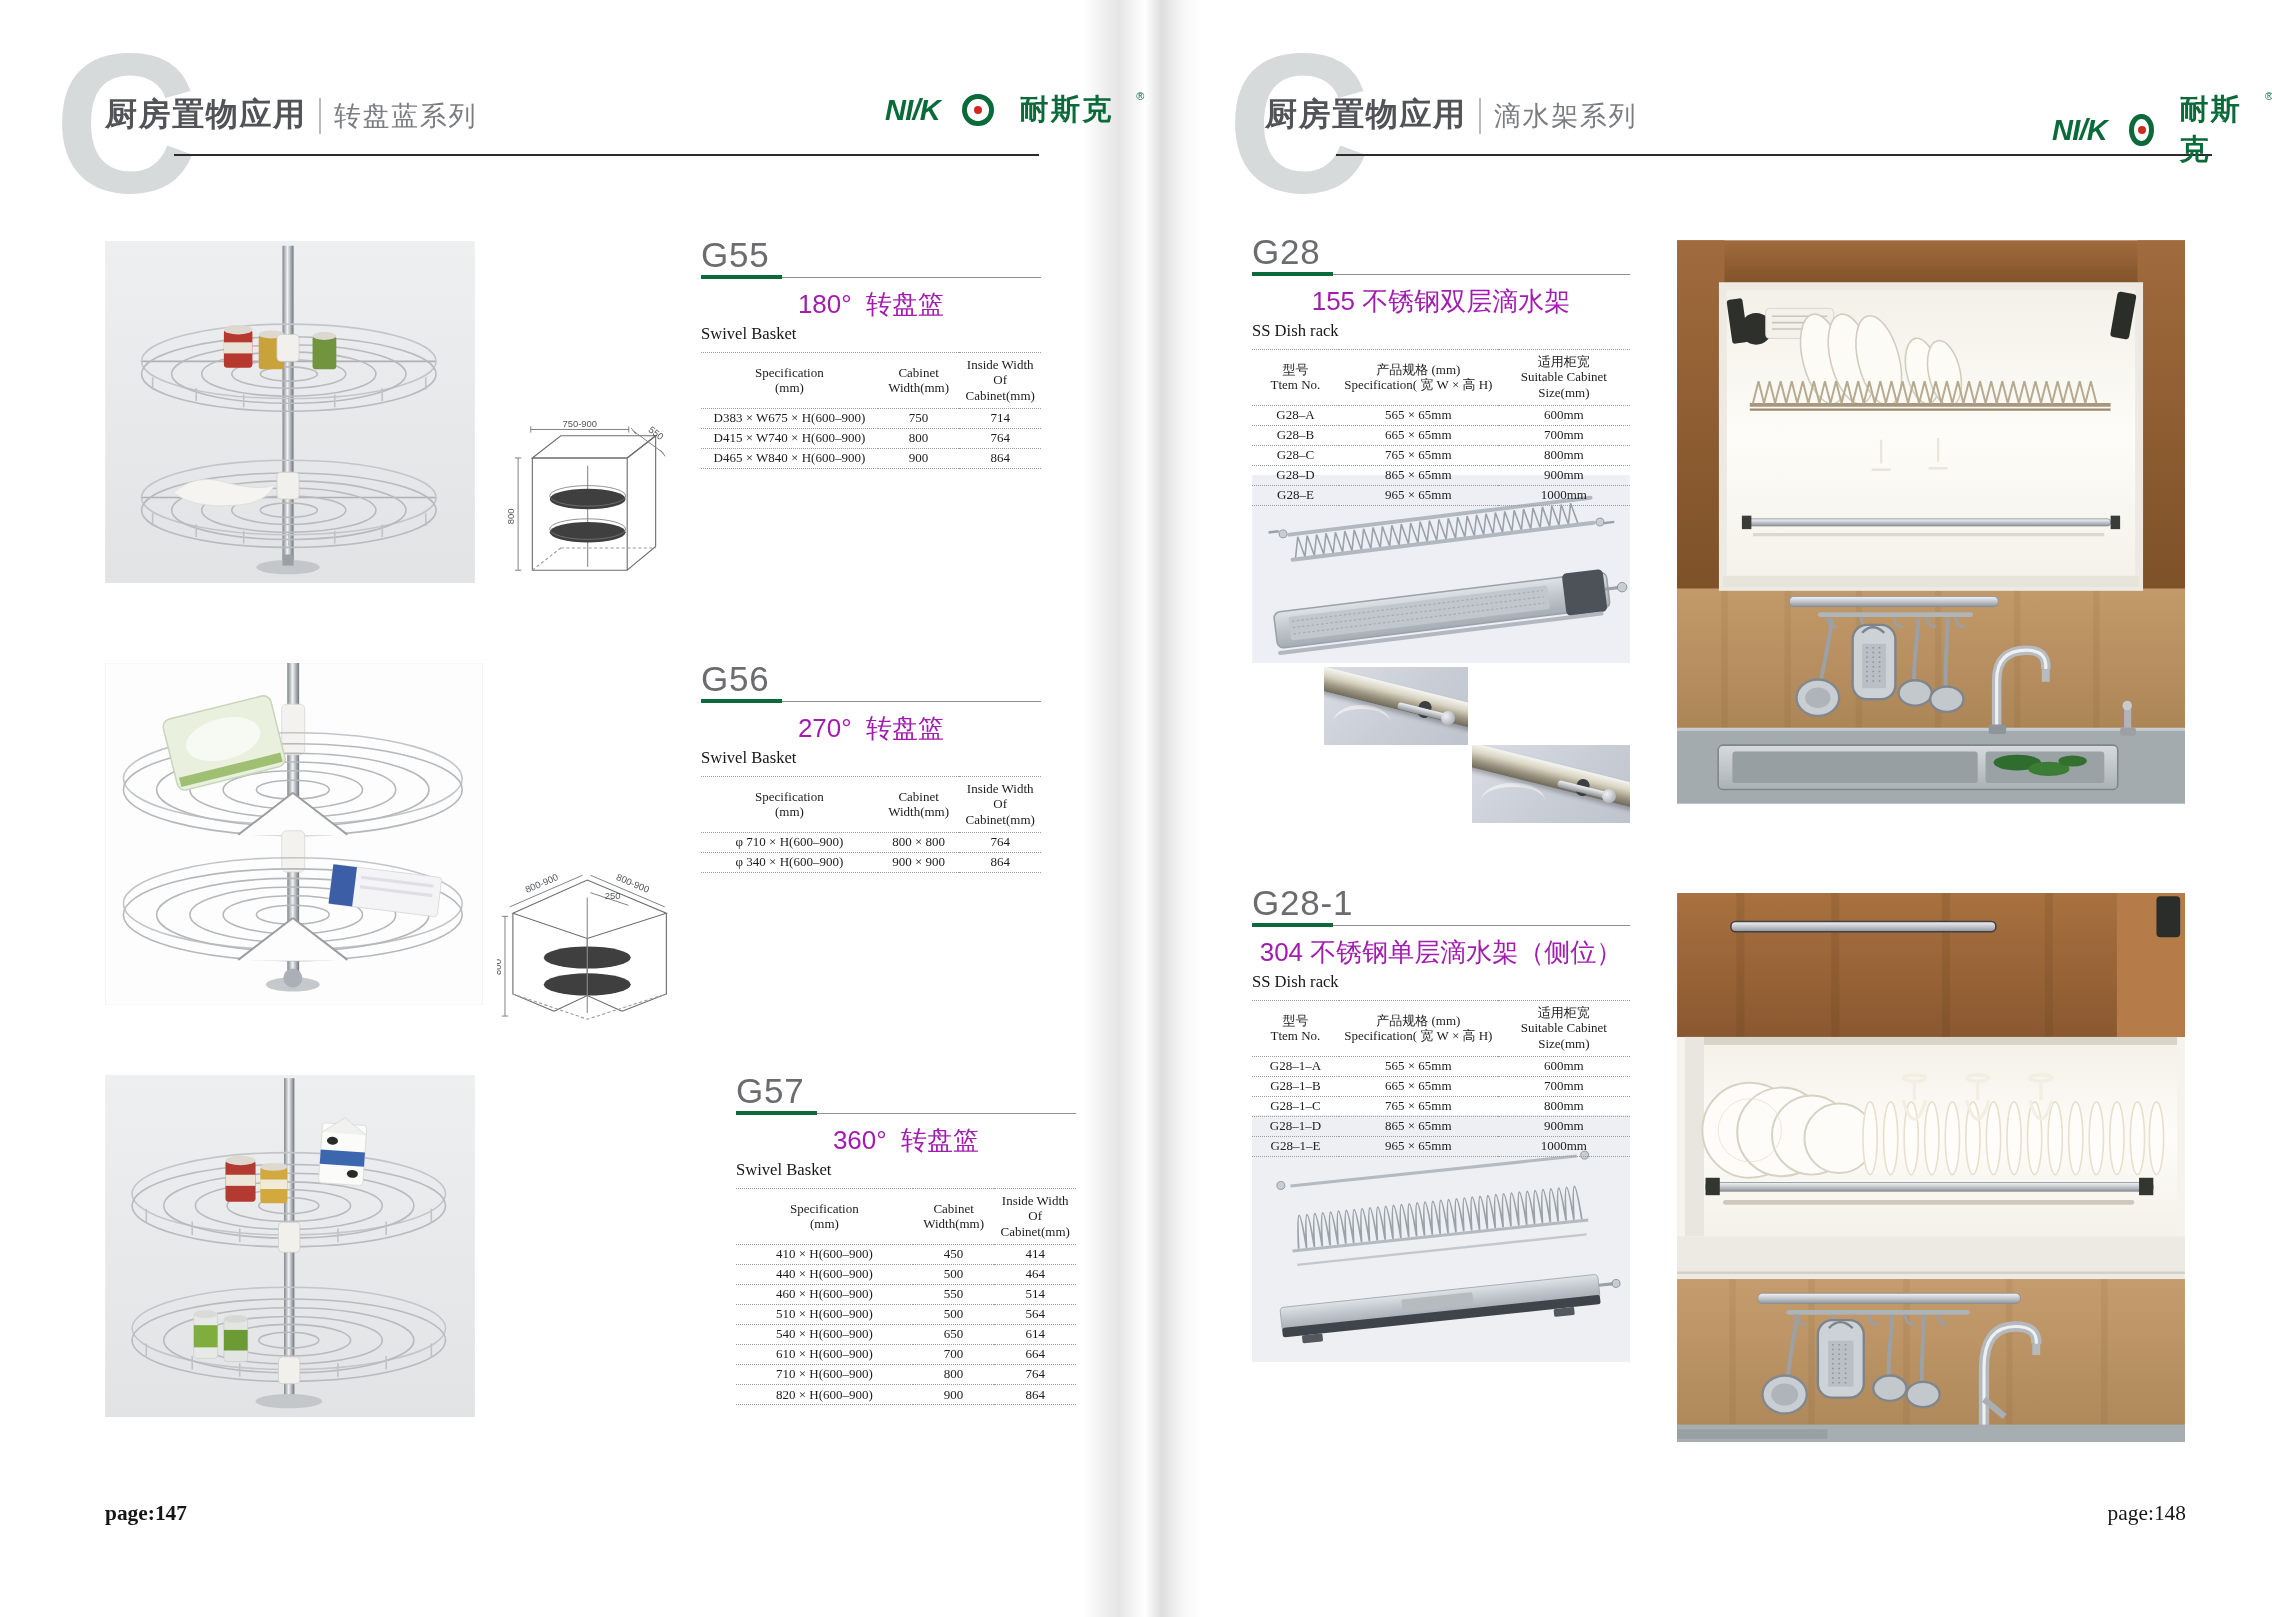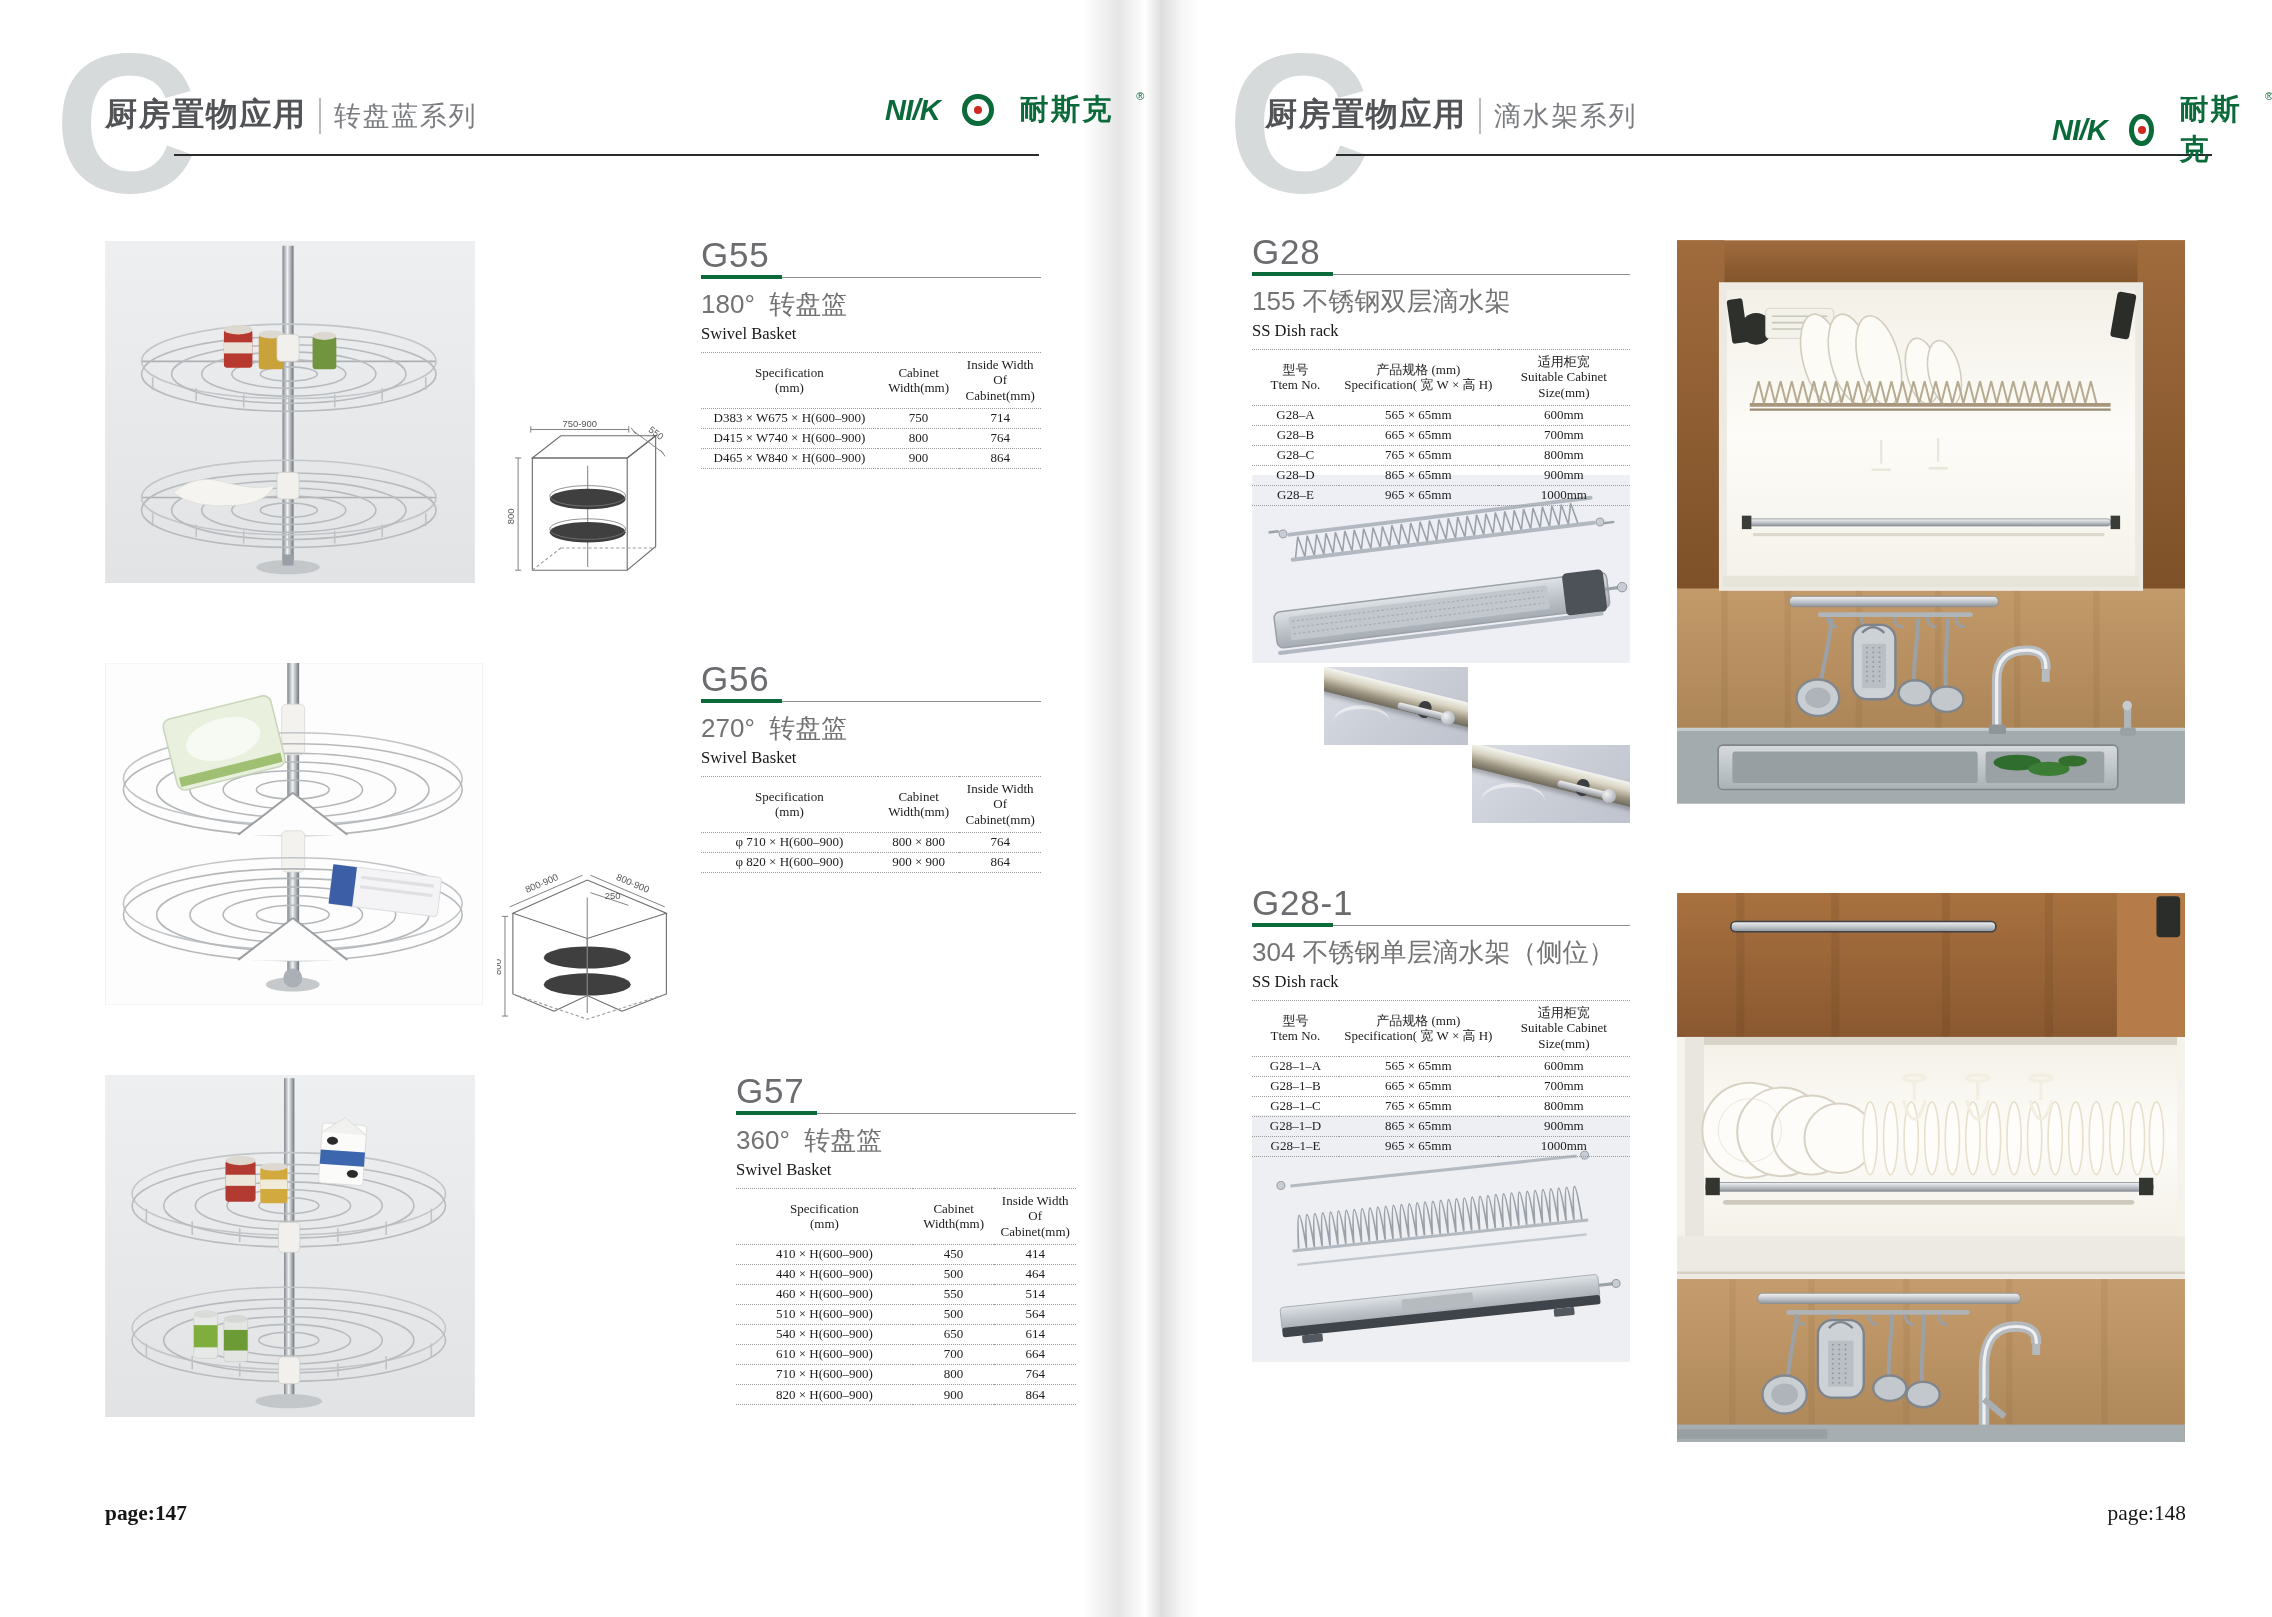--- a/index.html
+++ b/index.html
@@ -32,21 +32,21 @@
         background:#cf2a22;border-radius:50%;}
   .lg-b{font-size:29px;font-weight:900;color:#0b6a3a;letter-spacing:2.4px;}
   .lg-r{font-size:11px;color:#0b6a3a;margin-left:1.6px;align-self:flex-start;}
 
   
   .sec{z-index:2;}
   .sec-code{font-size:35px;color:#6a6c6f;line-height:1;margin-bottom:3.2px;letter-spacing:0.8px;}
   .sec-rule{position:relative;height:4px;margin:0 0 8px 0;}
   .sec-rule .seg{position:absolute;left:0;top:0;width:81px;height:4px;background:#0b6a3a;}
   .sec-rule::after{content:'';position:absolute;left:81px;right:0;top:1.6px;height:0.8px;background:#8d8f91;}
-  .sec-cn{font-size:26px;color:#737373;margin:8px 0 1.6px 0;white-space:pre-wrap;}
+  .sec-cn{font-size:26px;color:#a21caf;margin:8px 0 1.6px 0;white-space:pre-wrap;text-align:center;}
   .sec-en{font-family:"Liberation Serif",serif;font-size:16.6px;color:#161616;margin:0 0 8px 0;}
 
   table.spec-table{width:100%;border-collapse:collapse;font-family:"Liberation Serif",serif;
     font-size:13px;color:#1b1b1b;}
   table.spec-table th{font-weight:normal;white-space:pre-line;text-align:center;line-height:1.2;
     border-top:0.8px dotted #9b9b9b;border-bottom:0.8px dotted #9b9b9b;padding:4px 1.6px;}
   table.spec-table td{text-align:center;border-bottom:0.8px dotted #9b9b9b;padding:2.4px 1.6px;line-height:1.1;}
   .ltable th:nth-child(1),.ltable td:nth-child(1){width:52%;}
   .ltable th:nth-child(2),.ltable td:nth-child(2){width:24%;}
   .ltable th:nth-child(3),.ltable td:nth-child(3){width:24%;}
@@ -287,21 +287,21 @@
 Cabinet(mm)</th>
           </tr>
         </thead>
         <tbody>
           <tr>
             <td>φ 710 × H(600–900)</td>
             <td>800 × 800</td>
             <td>764</td>
           </tr>
           <tr>
-            <td>φ 820 × H(600–900)</td>
+            <td>φ 340 × H(600–900)</td>
             <td>900 × 900</td>
             <td>864</td>
           </tr>
         </tbody>
       </table>
   </div>
 
   <svg class="abs photo" style="left:105px;top:1075px;" width="370" height="342" viewBox="0 0 467 432">
     <rect width="467" height="432" fill="url(#bgA)"></rect>
     <rect x="226" y="4" width="13" height="414" fill="url(#poleG)"></rect>

